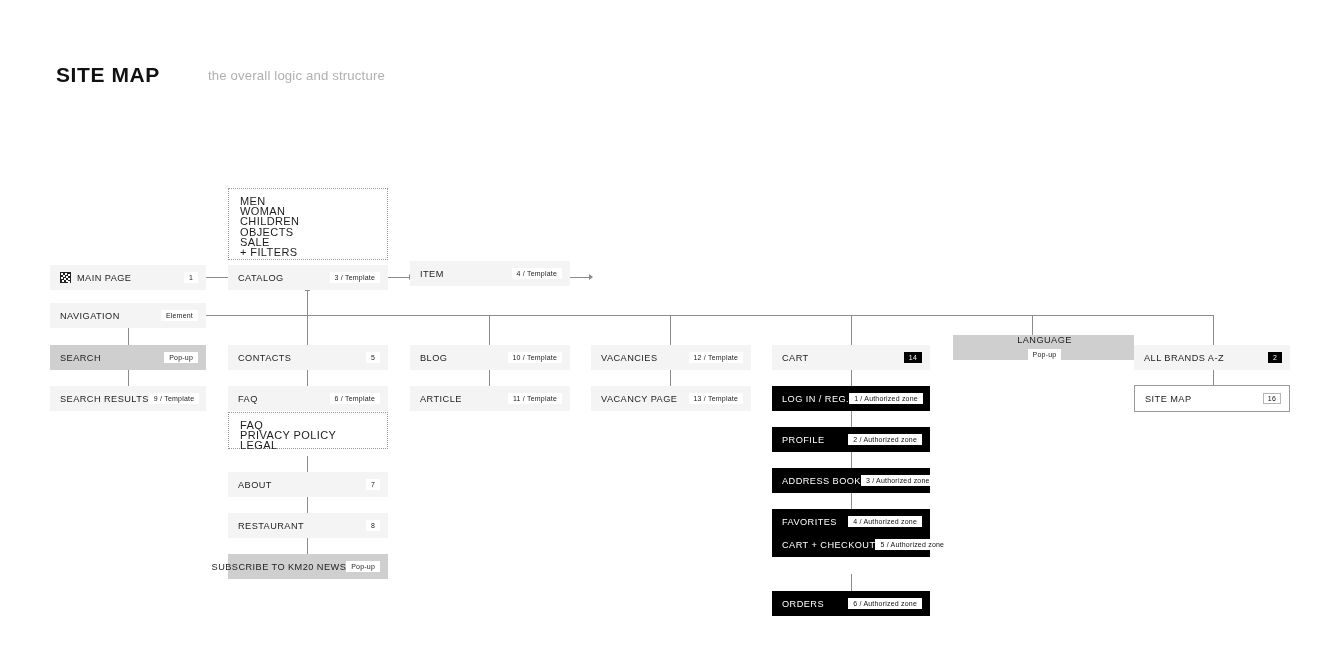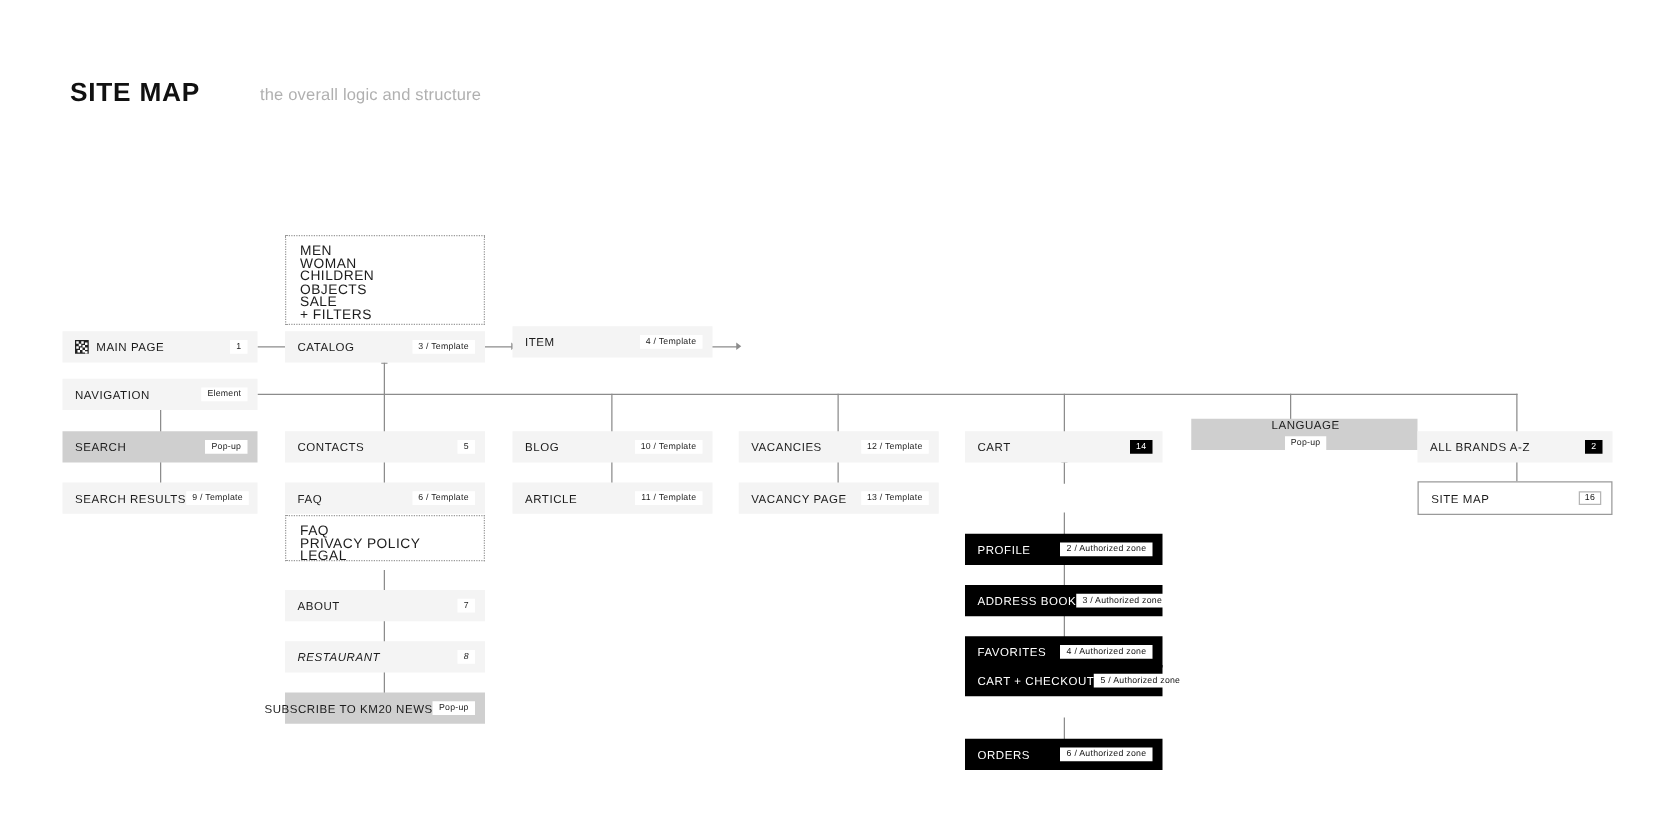--- a/index.html
+++ b/index.html
@@ -206,21 +206,21 @@
   <div class="node" style="left:228px;top:370px;width:160px;">
     <span class="lbl">FAQ</span>
     <span class="spacer"></span>
     <span class="badge">6 / Template</span>
   </div>
   <div class="node" style="left:228px;top:456px;width:160px;">
     <span class="lbl">ABOUT</span>
     <span class="spacer"></span>
     <span class="badge">7</span>
   </div>
-  <div class="node" style="left:228px;top:497px;width:160px;font-style:italic;">
+  <div class="node" style="left:228px;top:497px;width:160px;">
     <span class="lbl">RESTAURANT</span>
     <span class="spacer"></span>
     <span class="badge">8</span>
   </div>
   <div class="node popup" style="left:228px;top:538px;width:160px;justify-content:flex-end;">
     <span class="lbl">SUBSCRIBE TO KM20 NEWS</span>
     <span class="spacer"></span>
     <span class="badge">Pop-up</span>
   </div>
 
@@ -244,20 +244,25 @@
     <span class="lbl">VACANCY PAGE</span>
     <span class="spacer"></span>
     <span class="badge">13 / Template</span>
   </div>
 
   <div class="node badge-dark" style="left:772px;top:329px;width:158px;">
     <span class="lbl">CART</span>
     <span class="spacer"></span>
     <span class="badge">14</span>
   </div>
+  <div class="node dark" style="left:772px;top:370px;width:158px;">
+    <span class="lbl">LOG IN / REG.</span>
+    <span class="spacer"></span>
+    <span class="badge">1 / Authorized zone</span>
+  </div>
   <div class="node dark" style="left:772px;top:411px;width:158px;">
     <span class="lbl">PROFILE</span>
     <span class="spacer"></span>
     <span class="badge">2 / Authorized zone</span>
   </div>
   <div class="node dark" style="left:772px;top:452px;width:158px;">
     <span class="lbl">ADDRESS BOOK</span>
     <span class="spacer"></span>
     <span class="badge">3 / Authorized zone</span>
   </div>

